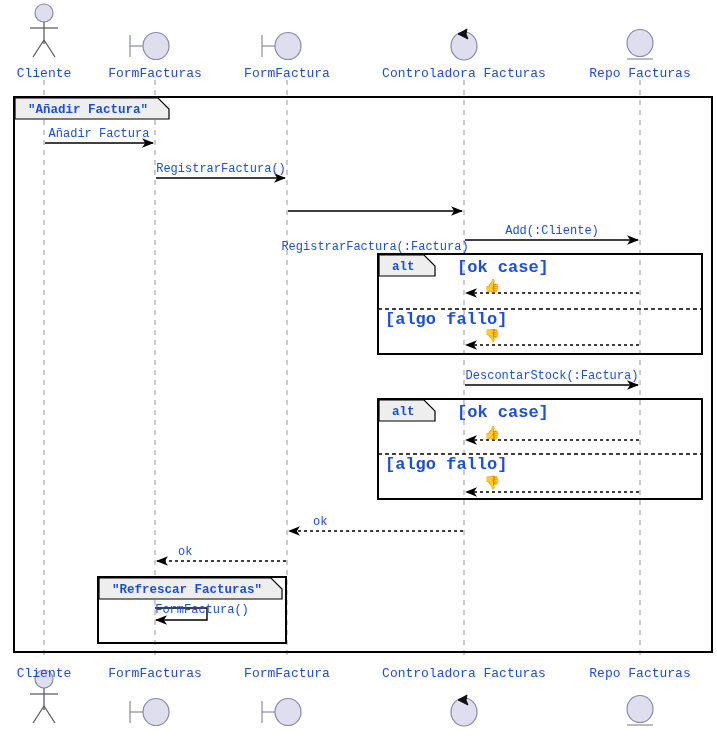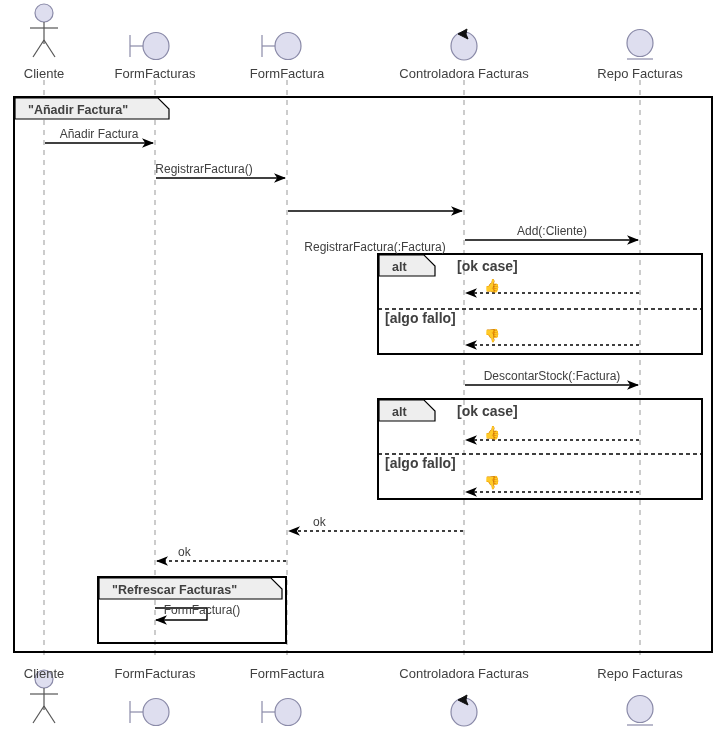--- a/index.html
+++ b/index.html
@@ -21,43 +21,43 @@
   }
   #svg-layer {
     position: absolute;
     left: 0;
     top: 0;
     width: 717px;
     height: 748px;
   }
   .lbl {
     position: absolute;
-    font-family: Liberation Sans, sans-serif;
-    color: #404040;
+    font-family: Liberation Mono, monospace;
+    color: #1d4ed8;
     white-space: nowrap;
     line-height: 1;
   }
   .participant-name {
     font-size: 13px;
     text-align: center;
     transform: translateX(-50%);
   }
   .msg-label {
     font-size: 12px;
     text-align: right;
   }
   .msg-label.center {
     transform: translateX(-50%);
   }
   .frag-op {
     font-size: 12.5px;
     font-weight: bold;
   }
   .guard {
-    font-size: 14px;
+    font-size: 17px;
     font-weight: bold;
   }
   .emoji {
     position: absolute;
     font-family: "DejaVu Sans", sans-serif;
     font-size: 13px;
     color: #3a3a3a;
   }
 </style>
 </head>
@@ -205,21 +205,21 @@
       <div class="lbl participant-name" style="left: 640px; top: 667px;">Repo Facturas</div>
       <div class="lbl frag-op" style="left: 28px; top: 104px;">"Añadir Factura"</div>
       <div class="lbl frag-op" style="left: 392px; top: 261px;">alt</div>
       <div class="lbl guard" style="left: 457px; top: 259px;">[ok case]</div>
       <div class="lbl guard" style="left: 385px; top: 311px;">[algo fallo]</div>
       <div class="lbl frag-op" style="left: 392px; top: 406px;">alt</div>
       <div class="lbl guard" style="left: 457px; top: 404px;">[ok case]</div>
       <div class="lbl guard" style="left: 385px; top: 456px;">[algo fallo]</div>
       <div class="lbl frag-op" style="left: 112px; top: 584px;">"Refrescar Facturas"</div>
       <div class="lbl msg-label center" style="left: 99px; top: 128px;">Añadir Factura</div>
-      <div class="lbl msg-label center" style="left: 204px; top: 163px;">RegistrarFactura()</div>
+      <div class="lbl msg-label center" style="left: 221px; top: 163px;">RegistrarFactura()</div>
       <div class="lbl msg-label center" style="left: 375px; top: 196px; margin-top: 45px;">RegistrarFactura(:Factura)</div>
       <div class="lbl msg-label center" style="left: 552px; top: 225px;">Add(:Cliente)</div>
       <div class="emoji" style="left: 484px; top: 278px;">👍</div>
       <div class="emoji" style="left: 484px; top: 328px;">👎</div>
       <div class="lbl msg-label center" style="left: 552px; top: 370px;">DescontarStock(:Factura)</div>
       <div class="emoji" style="left: 484px; top: 425px;">👍</div>
       <div class="emoji" style="left: 484px; top: 475px;">👎</div>
       <div class="lbl msg-label" style="left: 313px; top: 516px;">ok</div>
       <div class="lbl msg-label" style="left: 178px; top: 546px;">ok</div>
       <div class="lbl msg-label center" style="left: 202px; top: 604px;">FormFactura()</div>

